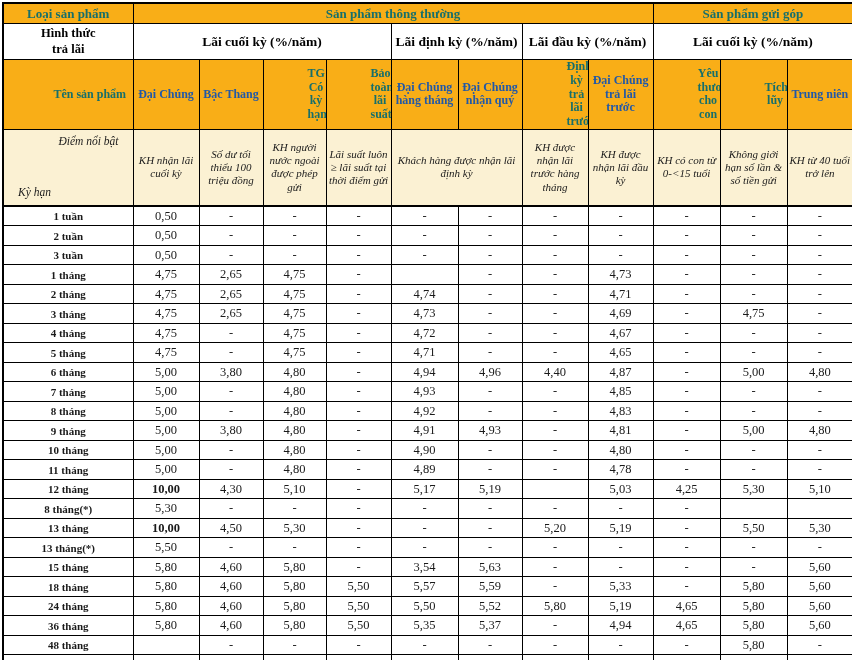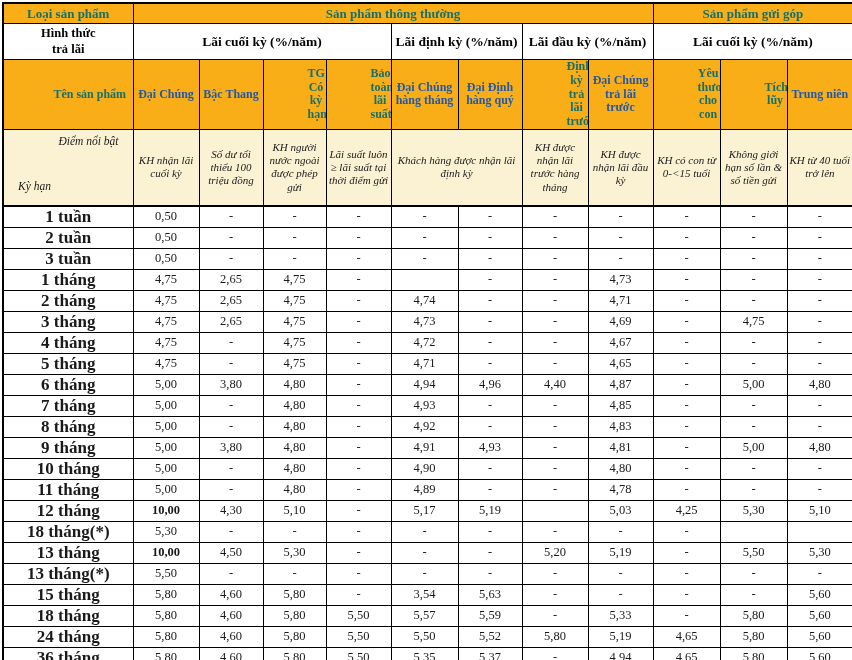--- a/index.html
+++ b/index.html
@@ -7,26 +7,26 @@
   table{border-collapse:collapse;table-layout:fixed;width:848px;margin:2px 1px 0 2px;}
   td{border:1px solid #000;text-align:center;vertical-align:middle;padding:0 1px;color:#1a1a1a;overflow:hidden;}
   table{border:2px solid #000;}
   .r-group td{height:19px;background:#F9AE17;font-weight:bold;font-size:13px;color:#166F6B;}
   .r-form td{height:35px;background:#fff;font-weight:bold;font-size:13.5px;color:#000;}
   .r-names td{height:47px;background:#F9AE17;font-weight:bold;font-size:12px;line-height:1.15;}
   .r-hl td{height:75px;background:#FBF1D3;font-style:italic;font-size:11px;line-height:1.2;border-bottom:2px solid #000;}
   .teal{color:#166F6B;padding-left:44px;}
   .blue{color:#2158A8;}
   tbody td{height:18.5px;font-size:12.5px;background:#fff;}
-  tbody td.term{font-weight:bold;font-size:17px;}
+  tbody td.term{font-weight:bold;font-size:11px;}
   tbody td.bold-val{font-weight:bold;}
   .diag-cell{position:relative;background-color:#FBF1D3;
     background-image:linear-gradient(to bottom right,transparent 49.3%,#222 49.3%,#222 50.7%,transparent 50.7%);}
   .diag-top{position:absolute;top:5px;right:14px;font-style:italic;font-size:11.5px;}
-  .diag-bottom{position:absolute;bottom:11px;left:14px;font-style:italic;font-size:11.5px;}
+  .diag-bottom{position:absolute;bottom:5px;left:14px;font-style:italic;font-size:11.5px;}
   .footer-row td{height:9px;background:#FBF1D3;border-bottom:none;}
 </style>
 </head>
 <body>
 
 <table>
   <colgroup>
     <col style="width:130px">
       <col style="width:66px">
       <col style="width:64px">
@@ -53,21 +53,21 @@
       <td colspan="2">Lãi đầu kỳ (%/năm)</td>
       <td colspan="3">Lãi cuối kỳ (%/năm)</td>
     </tr>
     <tr class="r-names" id="row-products">
       <td class="teal">Tên sản phẩm</td>
     <td class="blue">Đại Chúng</td>
         <td class="blue">Bậc Thang</td>
         <td class="teal">TG Có kỳ hạn</td>
         <td class="teal">Bảo toàn lãi suất</td>
         <td class="blue">Đại Chúng hàng tháng</td>
-        <td class="blue">Đại Định hàng quý</td>
+        <td class="blue">Đại Chúng nhận quý</td>
         <td class="teal">Định kỳ trả lãi trước</td>
         <td class="blue">Đại Chúng trả lãi trước</td>
         <td class="teal">Yêu thương cho con</td>
         <td class="teal">Tích lũy</td>
         <td class="blue">Trung niên</td>
       </tr>
     <tr class="r-hl" id="row-highlights">
       <td class="diag-cell">
         <span class="diag-top">Điểm nổi bật</span>
         <span class="diag-bottom">Kỳ hạn</span>
@@ -289,21 +289,21 @@
         <td>-</td>
         <td>5,17</td>
         <td>5,19</td>
         <td></td>
         <td>5,03</td>
         <td>4,25</td>
         <td>5,30</td>
         <td>5,10</td>
       </tr>
       <tr>
-        <td class="term">18 tháng(*)</td>
+        <td class="term">8 tháng(*)</td>
         <td>5,30</td>
         <td>-</td>
         <td>-</td>
         <td>-</td>
         <td>-</td>
         <td>-</td>
         <td>-</td>
         <td>-</td>
         <td>-</td>
         <td></td>

